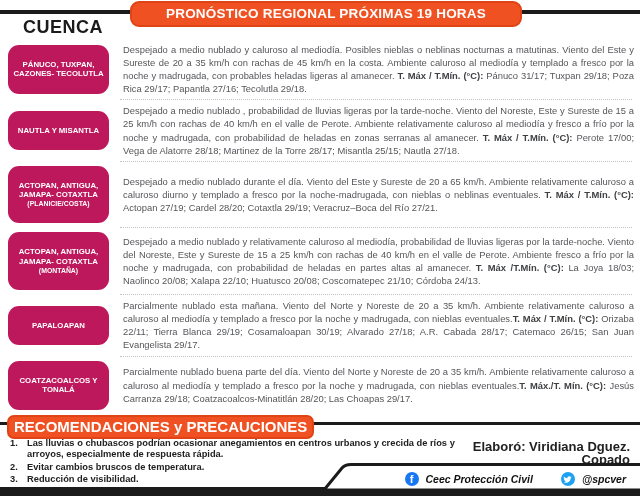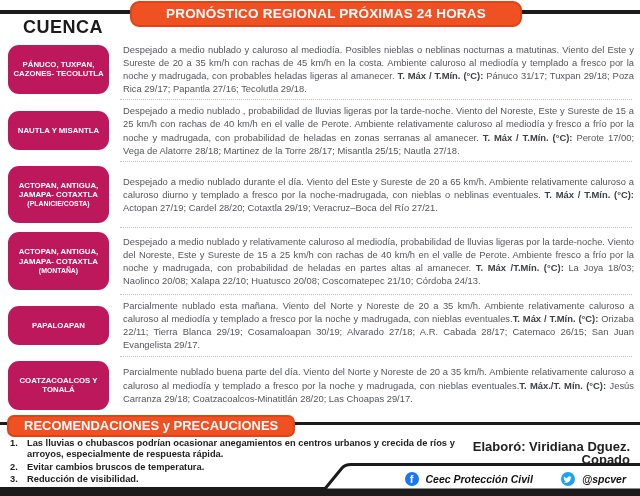--- a/index.html
+++ b/index.html
@@ -44,22 +44,22 @@
   }
   .section-body .bold { font-weight:700; color:#3f4043; }
   .sep { border-top:1.5px dotted #c3c3c6; margin:2px 2px 2px 112px; height:0; }
 
   
   .bottom { position:relative; margin-top:3px; height:66px; }
   .bottom-line { position:absolute; top:7px; left:0; right:0; height:3.5px; background:#1b1b1b; }
   .rec-badge {
     position:absolute; left:7px; top:0;
     background:#F05123; border:2px solid #e04314; border-radius:7px;
-    color:#fff; font-weight:700; font-size:13px;
-    padding:1px 15px 2px;
+    color:#fff; font-weight:700; font-size:15px;
+    padding:1px 5px 2px;
   }
   .rec-list {
     position:absolute; top:23px; left:10px; width:462px;
     font-weight:700; font-size:9.3px; line-height:11.6px; color:#212121;
   }
   .rec-item { display:flex; margin-bottom:1px; }
   .rec-num { width:17px; min-width:17px; }
   .credits {
     position:absolute; right:10px; top:25px;
     text-align:right; font-weight:700; font-size:13px; line-height:13.5px; color:#212121;
@@ -81,21 +81,21 @@
   .fb { background:#1877F2; color:#fff; font-size:11px; font-weight:700; }
   .tw { background:#1DA1F2; }
   .tw svg { width:9px; height:9px; fill:#fff; }
   .social-gap { width:14px; }
 </style>
 </head>
 <body>
 
 <div class="header">
   <div class="header-line"></div>
-  <div class="header-badge">PRONÓSTICO REGIONAL PRÓXIMAS 24 HORAS</div>
+  <div class="header-badge">PRONÓSTICO REGIONAL PRÓXIMAS 19 HORAS</div>
   <div class="region-title">CUENCA</div>
 </div>
 
 <div class="sections">
 
   <div class="section">
     <div class="region-box">
       <span>PÁNUCO, TUXPAN, CAZONES- TECOLUTLA</span>
       <span class="region-sub"></span>
     </div>

